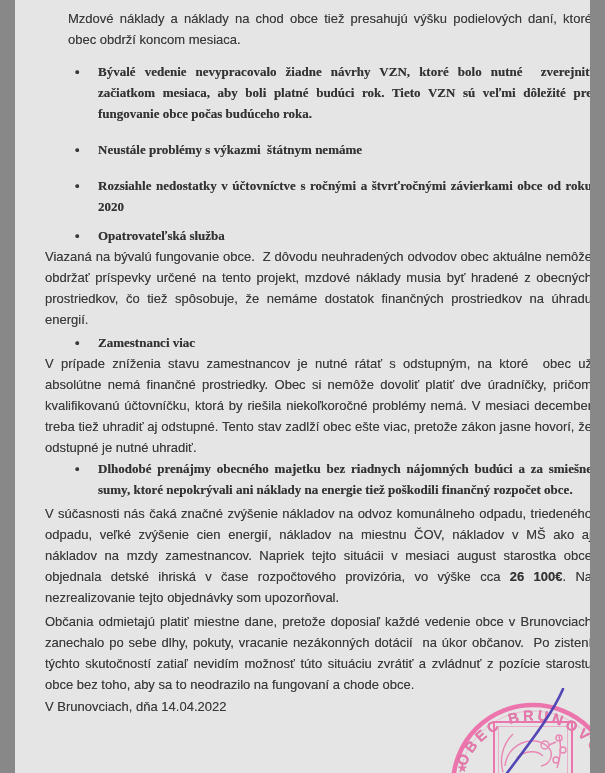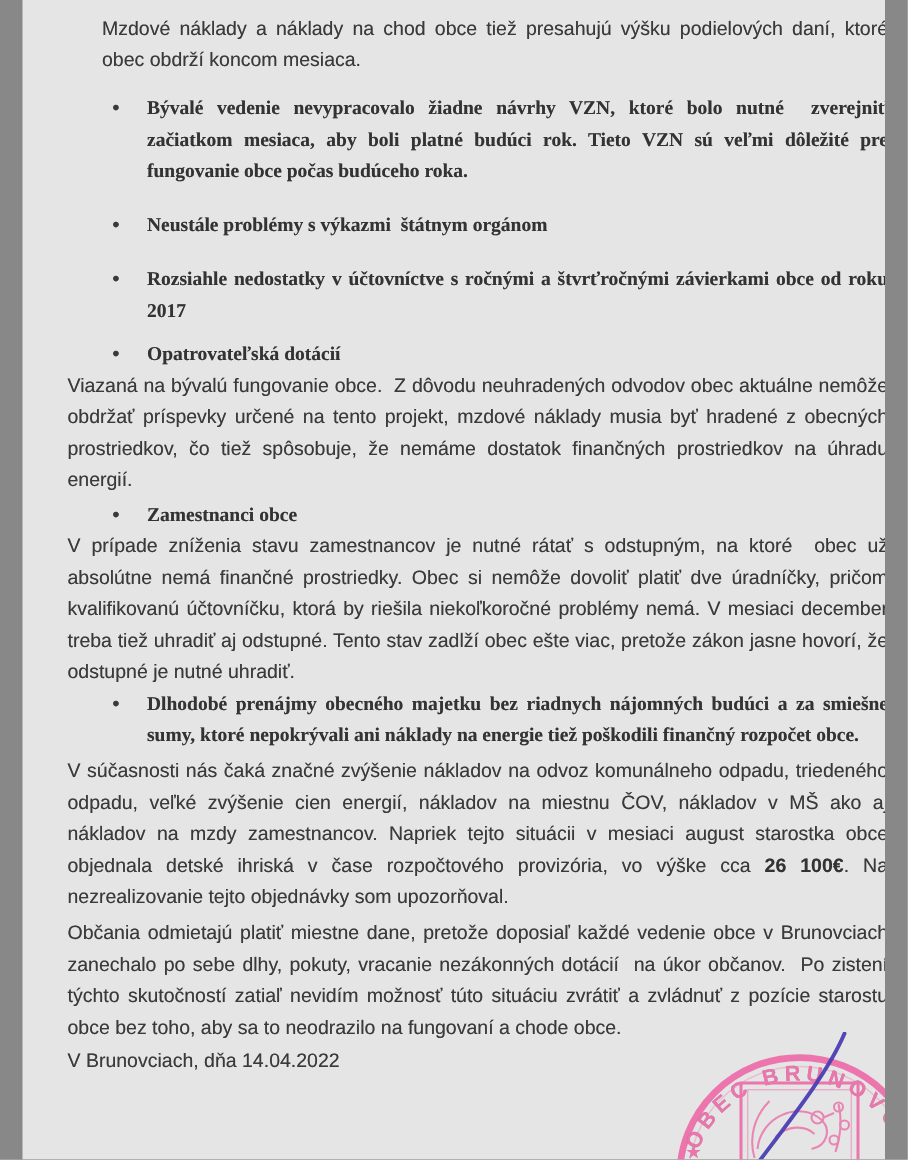--- a/index.html
+++ b/index.html
@@ -68,38 +68,38 @@
 
     <p class="para indent mb11">Mzdové náklady a náklady na chod obce tiež presahujú výšku podielových daní, ktoré obec obdrží koncom mesiaca.</p>
 
     <div class="bullet">
       <span class="bm">•</span>
       <div class="bt bold">Bývalé vedenie nevypracovalo žiadne návrhy VZN, ktoré bolo nutné  zverejniť začiatkom mesiaca, aby boli platné budúci rok. Tieto VZN sú veľmi dôležité pre fungovanie obce počas budúceho roka.</div>
     </div>
 
     <div class="bullet">
       <span class="bm">•</span>
-      <div class="bt bold">Neustále problémy s výkazmi  štátnym orgánom</div>
+      <div class="bt bold">Neustále problémy s výkazmi  štátnym nemáme</div>
     </div>
 
     <div class="bullet mb8">
       <span class="bm">•</span>
-      <div class="bt bold">Rozsiahle nedostatky v účtovníctve s ročnými a štvrťročnými závierkami obce od roku 2017</div>
+      <div class="bt bold">Rozsiahle nedostatky v účtovníctve s ročnými a štvrťročnými závierkami obce od roku 2020</div>
     </div>
 
     <div class="bullet mb0">
       <span class="bm">•</span>
-      <div class="bt bold">Opatrovateľská dotácií</div>
+      <div class="bt bold">Opatrovateľská služba</div>
     </div>
 
     <p class="para mb2">Viazaná na bývalú fungovanie obce.  Z dôvodu neuhradených odvodov obec aktuálne nemôže obdržať príspevky určené na tento projekt, mzdové náklady musia byť hradené z obecných prostriedkov, čo tiež spôsobuje, že nemáme dostatok finančných prostriedkov na úhradu energií.</p>
 
     <div class="bullet mb0">
       <span class="bm">•</span>
-      <div class="bt bold">Zamestnanci obce</div>
+      <div class="bt bold">Zamestnanci viac</div>
     </div>
 
     <p class="para mb0">V prípade zníženia stavu zamestnancov je nutné rátať s odstupným, na ktoré  obec už absolútne nemá finančné prostriedky. Obec si nemôže dovoliť platiť dve úradníčky, pričom kvalifikovanú účtovníčku, ktorá by riešila niekoľkoročné problémy nemá. V mesiaci december treba tiež uhradiť aj odstupné. Tento stav zadlží obec ešte viac, pretože zákon jasne hovorí, že odstupné je nutné uhradiť.</p>
 
     <div class="bullet mb3">
       <span class="bm">•</span>
       <div class="bt bold">Dlhodobé prenájmy obecného majetku bez riadnych nájomných budúci a za smiešne sumy, ktoré nepokrývali ani náklady na energie tiež poškodili finančný rozpočet obce.</div>
     </div>
 
     <p class="para mb3"><span>V súčasnosti nás čaká značné zvýšenie nákladov na odvoz komunálneho odpadu, triedeného odpadu, veľké zvýšenie cien energií, nákladov na miestnu ČOV, nákladov v MŠ ako aj nákladov na mzdy zamestnancov. Napriek tejto situácii v mesiaci august starostka obce objednala detské ihriská v čase rozpočtového provizória, vo výške cca </span><span class="bold">26 100€</span><span>. Na nezrealizovanie tejto objednávky som upozorňoval.</span></p>

